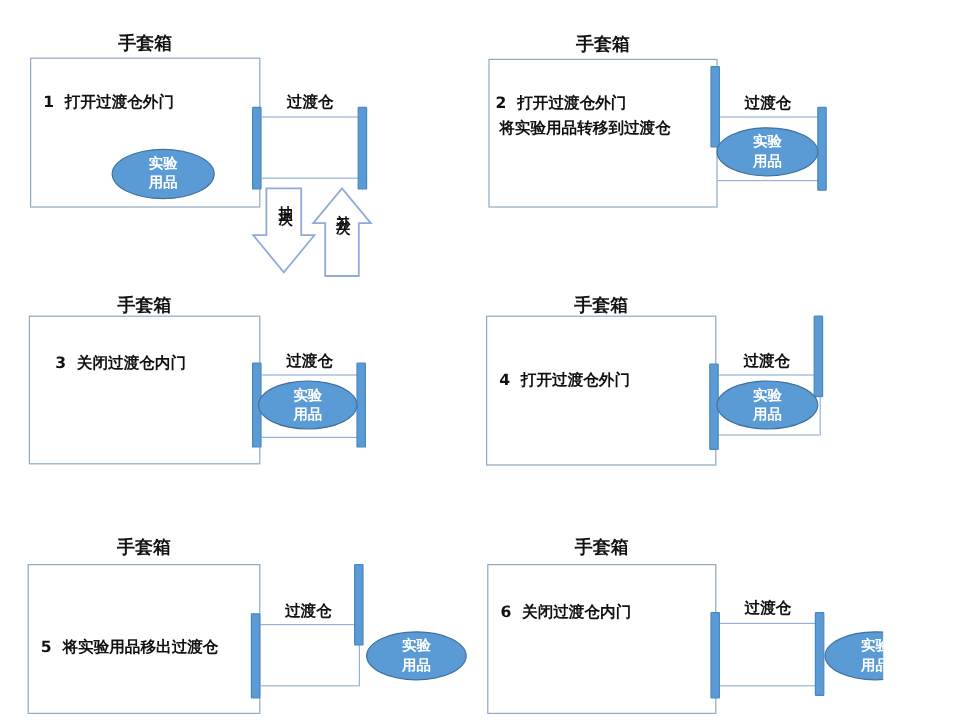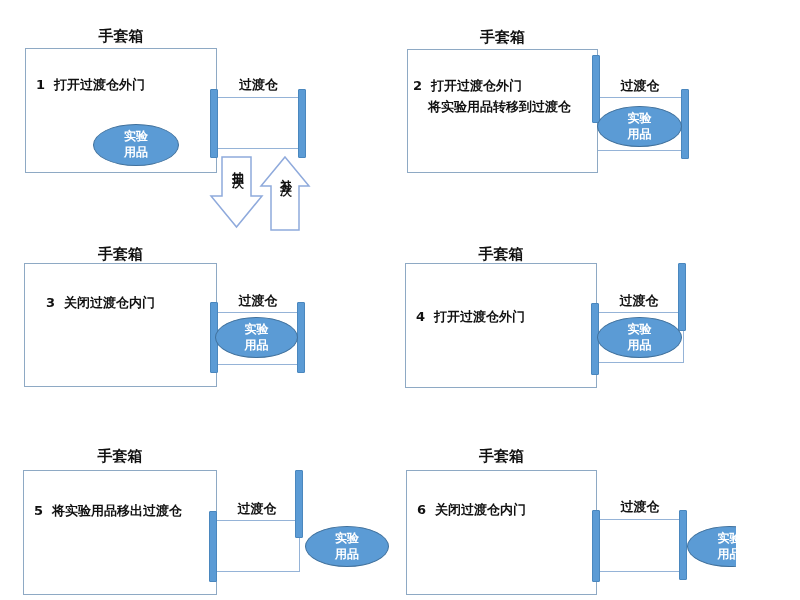--- a/index.html
+++ b/index.html
@@ -71,21 +71,21 @@
     <div class="varrow-label" style="left:229px;top:161px;">抽三次</div>
     <div class="varrow-label" style="left:277px;top:169px;">补三次</div>
   </div>
 
   <div>
     <div class="gtitle" style="left:407px;top:28px;width:191px;">手套箱</div>
     <div class="gbox" style="left:407px;top:49px;width:189px;height:122px;"></div>
     <div class="step" style="left:413px;top:77px;">
       <span class="num">2</span><span>打开过渡仓外门</span>
     </div>
-    <div class="step" style="left:428px;top:98px;">将实验用品转移到过渡仓</div>
+    <div class="step" style="left:416px;top:98px;">将实验用品转移到过渡仓</div>
     <div class="hline" style="left:598px;top:97px;width:84px;"></div>
     <div class="hline" style="left:598px;top:150px;width:84px;"></div>
     <div class="door" style="left:592px;top:55px;height:68px;"></div>
     <div class="door" style="left:681px;top:89px;height:70px;"></div>
     <div class="chamlabel" style="left:598px;top:77px;width:84px;">过渡仓</div>
     <div class="sample" style="left:597px;top:106px;width:85px;height:41px;">
       <span>实验</span>
       <span>用品</span>
     </div>
   </div>
@@ -121,21 +121,21 @@
     <div class="chamlabel" style="left:598px;top:292px;width:82px;">过渡仓</div>
     <div class="sample" style="left:597px;top:317px;width:85px;height:41px;">
       <span>实验</span>
       <span>用品</span>
     </div>
   </div>
 
   <div>
     <div class="gtitle" style="left:23px;top:447px;width:194px;">手套箱</div>
     <div class="gbox" style="left:23px;top:470px;width:192px;height:123px;"></div>
-    <div class="step" style="left:34px;top:502px;text-align:right;">
+    <div class="step" style="left:34px;top:530px;text-align:right;">
       <span class="num">5</span><span>将实验用品移出过渡仓</span>
     </div>
     <div class="hline" style="left:217px;top:520px;width:82px;"></div>
     <div class="vline" style="left:299px;top:520px;height:52px;"></div>
     <div class="hline" style="left:217px;top:571px;width:82px;"></div>
     <div class="door" style="left:209px;top:511px;height:71px;"></div>
     <div class="door" style="left:295px;top:470px;height:68px;"></div>
     <div class="chamlabel" style="left:217px;top:500px;width:80px;">过渡仓</div>
     <div class="sample" style="left:305px;top:526px;width:84px;height:41px;">
       <span>实验</span>

